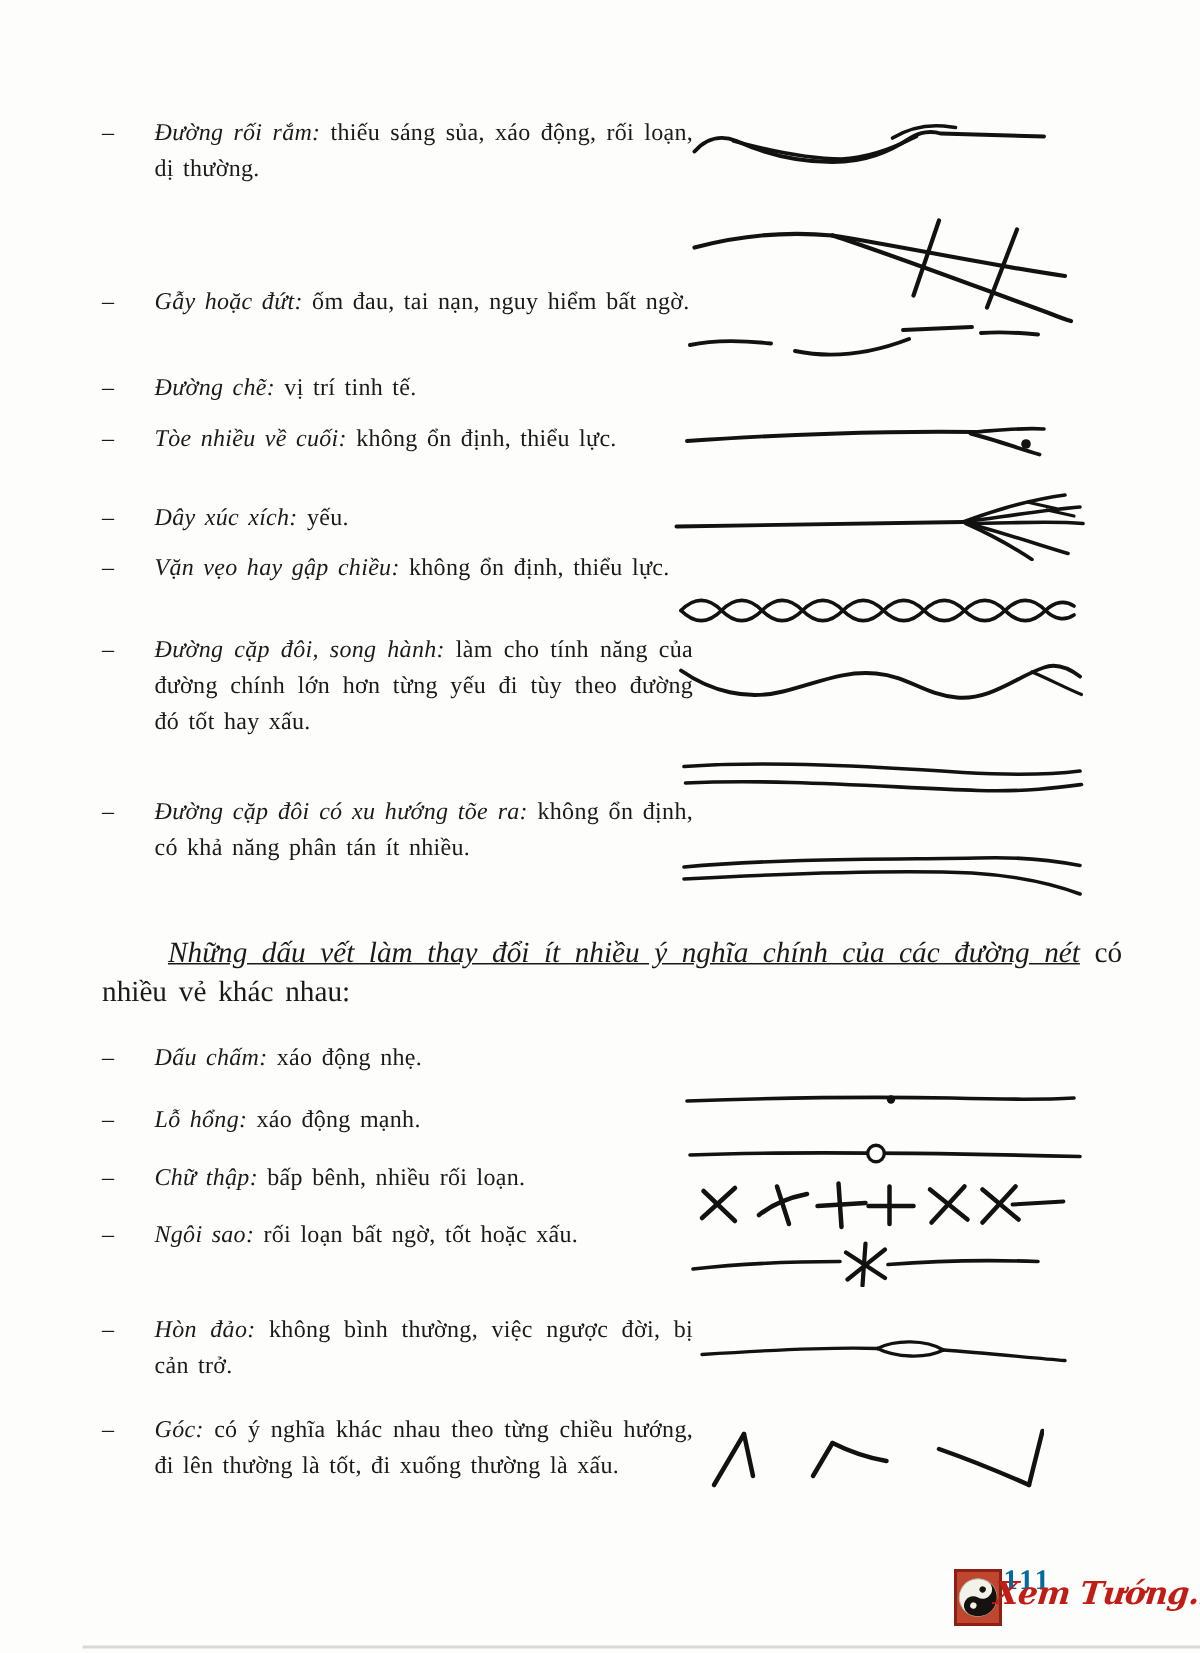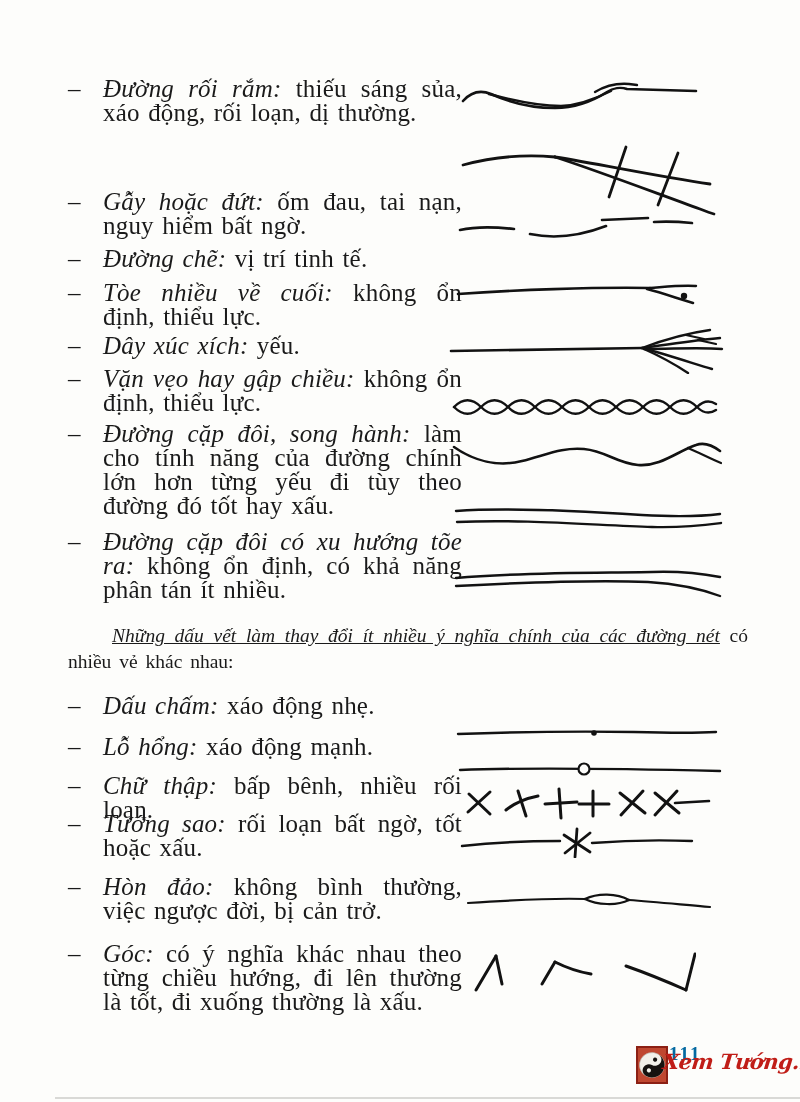--- a/index.html
+++ b/index.html
@@ -6,21 +6,21 @@
   html,body { width:800px; height:1102px; }
   body {
     position:relative; overflow:hidden;
     background:#fdfdfb;
     font-family:"Liberation Serif","DejaVu Serif",serif;
     color:#1a1a1a;
   }
   #page { position:absolute; inset:0; }
   .item {
     position:absolute; left:68px; width:394px;
-    font-size:25px; line-height:24px;
+    font-size:16px; line-height:24px;
     text-align:justify; letter-spacing:.2px; word-spacing:2px;
     padding-left:35px; text-indent:-35px;
   }
   .item .dash { display:inline-block; width:35px; text-indent:0; }
   .term { font-style:italic; }
   .para {
     position:absolute; left:68px; top:623px; width:680px;
     font-size:19.5px; line-height:26px; text-align:justify;
     text-indent:44px; word-spacing:3px;
   }
@@ -54,21 +54,21 @@
   <div class="item" style="top:334px"><span class="dash">–</span><span class="term">Dây xúc xích:</span> <span class="desc">yếu.</span></div>
   <div class="item" style="top:367px"><span class="dash">–</span><span class="term">Vặn vẹo hay gập chiều:</span> <span class="desc">không ổn định, thiểu lực.</span></div>
   <div class="item" style="top:422px"><span class="dash">–</span><span class="term">Đường cặp đôi, song hành:</span> <span class="desc">làm cho tính năng của đường chính lớn hơn từng yếu đi tùy theo đường đó tốt hay xấu.</span></div>
   <div class="item" style="top:530px"><span class="dash">–</span><span class="term">Đường cặp đôi có xu hướng tõe ra:</span> <span class="desc">không ổn định, có khả năng phân tán ít nhiều.</span></div>
 
   <p class="para"><span class="it">Những dấu vết làm thay đổi ít nhiều ý nghĩa chính của các đường nét</span> <span>có nhiều vẻ khác nhau:</span></p>
 
   <div class="item" style="top:694px"><span class="dash">–</span><span class="term">Dấu chấm:</span> <span class="desc">xáo động nhẹ.</span></div>
   <div class="item" style="top:774px"><span class="dash">–</span><span class="term">Chữ thập:</span> <span class="desc">bấp bênh, nhiều rối loạn.</span></div>
   <div class="item" style="top:735px"><span class="dash">–</span><span class="term">Lỗ hổng:</span> <span class="desc">xáo động mạnh.</span></div>
-  <div class="item" style="top:812px"><span class="dash">–</span><span class="term">Tướng sao:</span> <span class="desc">rối loạn bất ngờ, tốt hoặc xấu.</span></div>
+  <div class="item" style="top:812px"><span class="dash">–</span><span class="term">Ngôi sao:</span> <span class="desc">rối loạn bất ngờ, tốt hoặc xấu.</span></div>
   <div class="item" style="top:875px"><span class="dash">–</span><span class="term">Hòn đảo:</span> <span class="desc">không bình thường, việc ngược đời, bị cản trở.</span></div>
   <div class="item" style="top:942px"><span class="dash">–</span><span class="term">Góc:</span> <span class="desc">có ý nghĩa khác nhau theo từng chiều hướng, đi lên thường là tốt, đi xuống thường là xấu.</span></div>
 
   <div>
 
     <svg class="fig" style="left:458px;top:78px" width="244" height="36" viewBox="0 0 244 36">
       <path stroke-width="2.6" d="M5,23 C13,14 23,12 33,16 C53,25 73,30 97,30 C119,30 135,23 149,14 C155,10 163,9 169,11 L238,13"></path>
       <path stroke-width="2.4" d="M31,16 C53,22 79,28 103,28 C123,27 141,19 153,13"></path>
       <path stroke-width="2.4" d="M137,14 C147,8 159,5 171,6 L179,7"></path>
     </svg>

